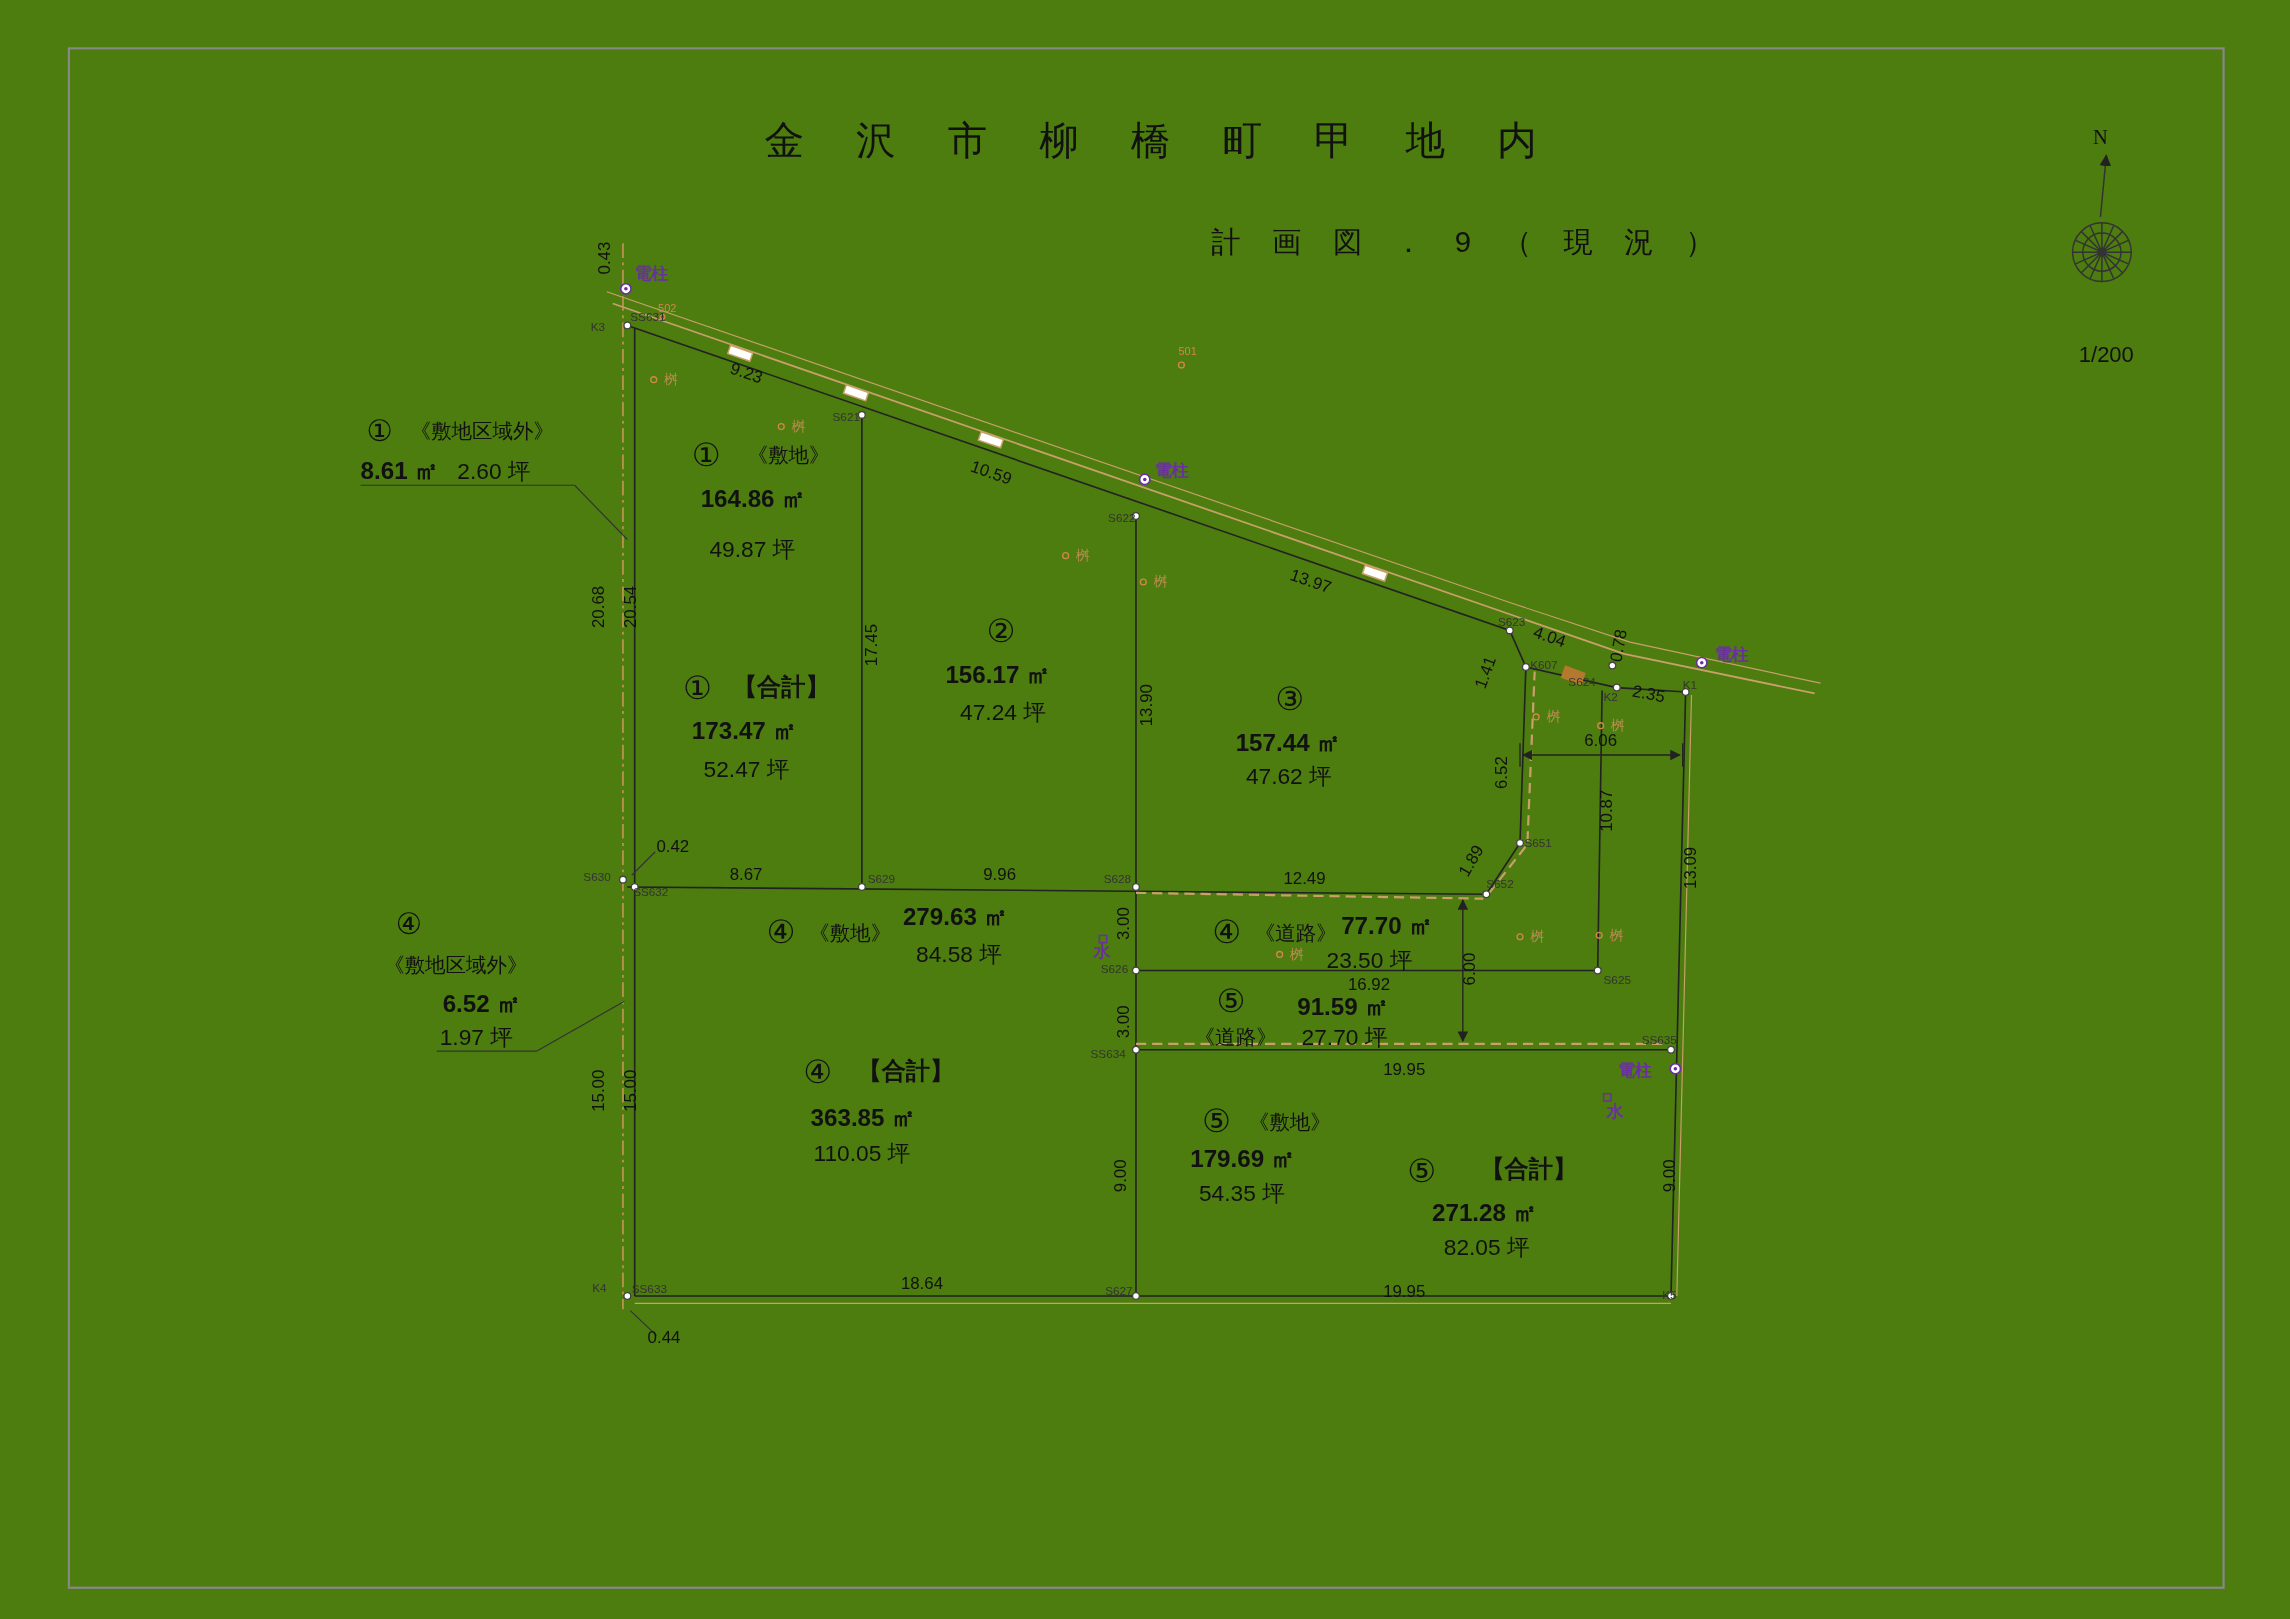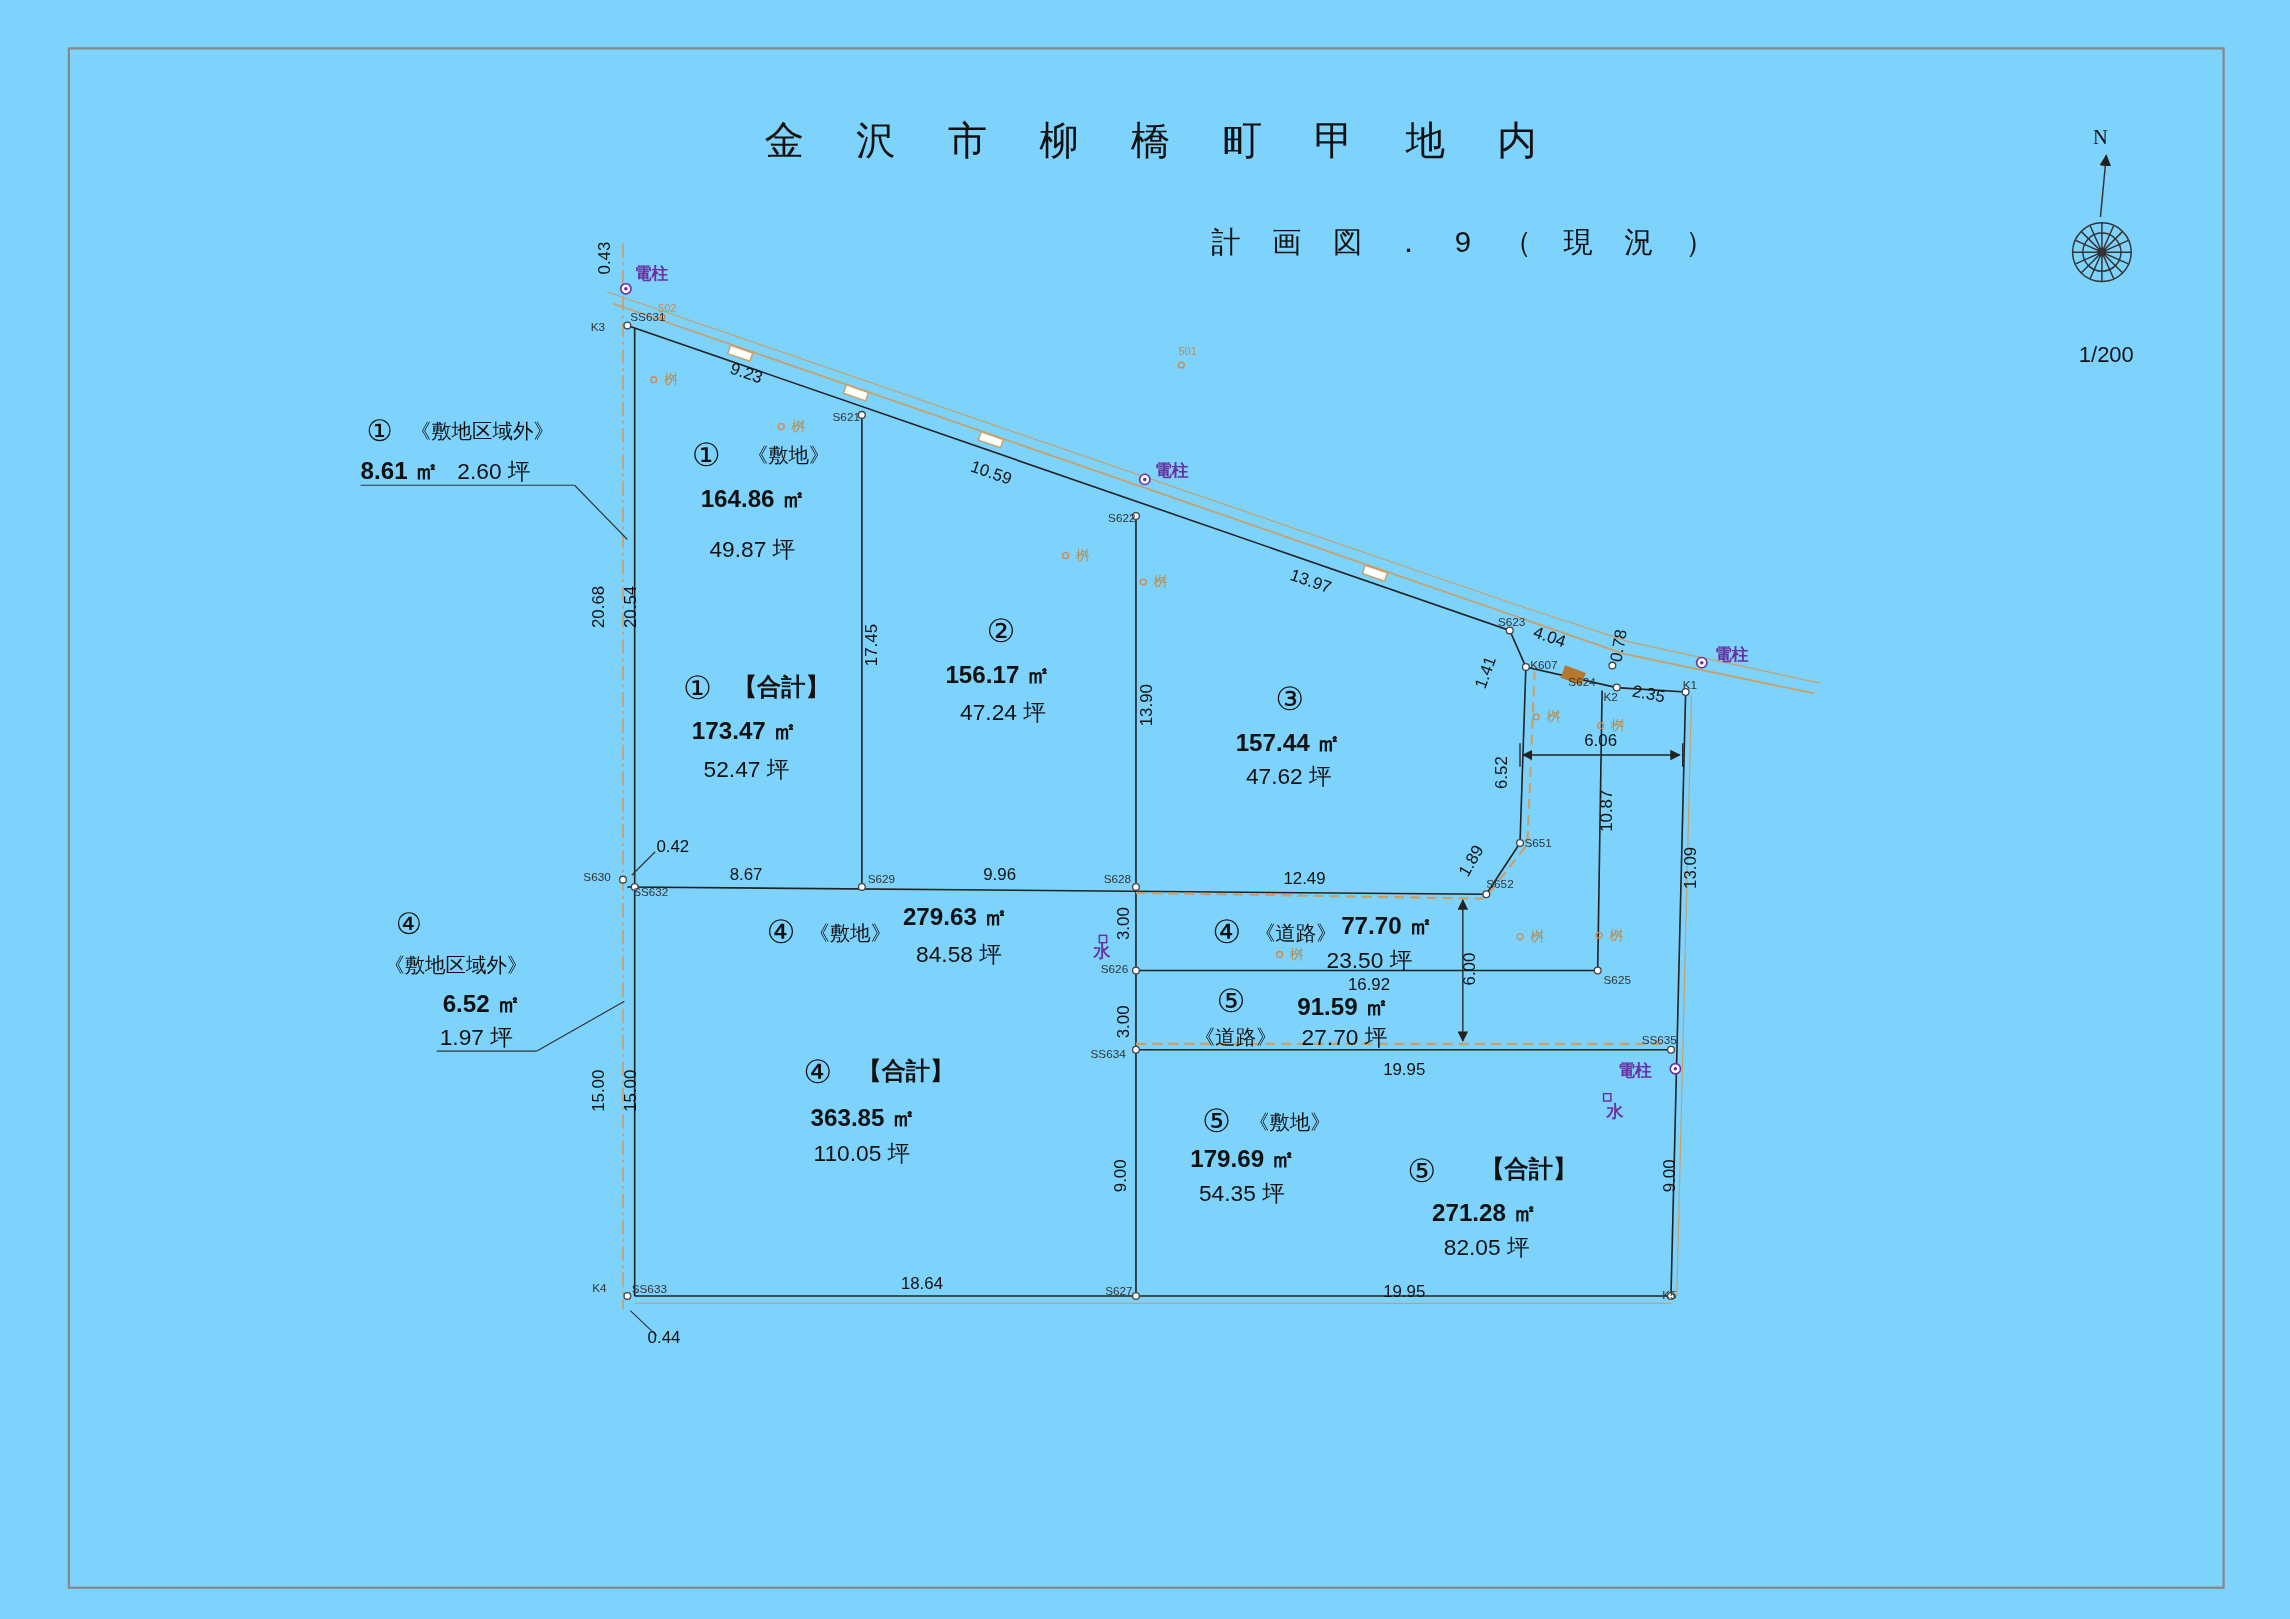--- a/index.html
+++ b/index.html
@@ -1,16 +1,16 @@
 <!DOCTYPE html>
 <html style="font-size:14.8px"><head>
 <meta charset="utf-8">
 <style>
   html,body{margin:0;padding:0;background:#ffffff;}
-  .page{position:relative;width:2291px;height:1620px;background:#7dd3fc;overflow:hidden;}
+  .page{position:relative;width:2291px;height:1620px;background:#4d7c0f;overflow:hidden;}
   svg{width:100%;height:100%;display:block;}
   text{font-family:"Liberation Sans","DejaVu Sans",sans-serif;fill:#111;}
   .title{font-size:27px;letter-spacing:14px;fill:#111;text-anchor:middle;}
   .subtitle{font-size:20px;letter-spacing:8px;text-anchor:middle;}
   .ntext{font-size:14px;text-anchor:middle;font-family:"Liberation Serif","DejaVu Serif",serif;}
   .scaletext{font-size:15px;text-anchor:middle;}
   .num{font-size:22px;}
   .num2{font-size:20px;}
   .area{font-size:16.5px;font-weight:bold;}
   .tsubo{font-size:15.5px;}

